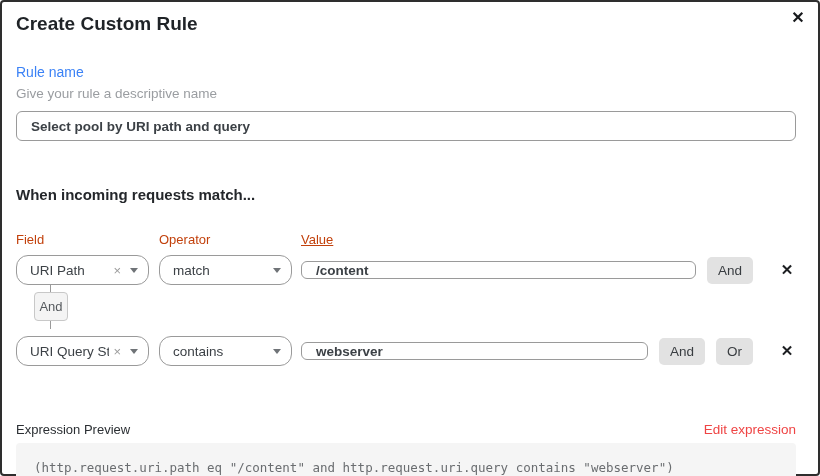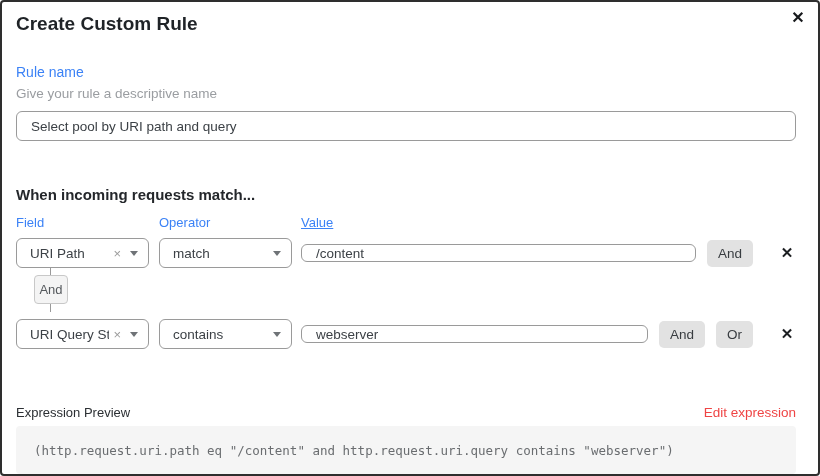--- a/index.html
+++ b/index.html
@@ -27,35 +27,35 @@
   }
 
   .rule-name-label { margin-top:30px; font-size:14px; line-height:17px; color:#3b82f6; }
   .rule-name-hint  { margin-top:4px;  font-size:13.5px; line-height:17px; color:#9a9da1; }
   .text-input {
     display:block; width:100%; height:30px;
     margin-top:9px;
     border:1px solid #9a9a9a; border-radius:6px;
     padding:0 14px;
     font-family:"Liberation Sans", sans-serif;
-    font-size:13.5px; color:#3c4146; background:#fff;
+    font-size:13.5px; color:#3c4146; background:#fff;font-weight:bold;
   }
 
   .match-heading { margin-top:45px; font-size:15px; line-height:18px; font-weight:700; color:#24272b; }
 
-  .col-labels { margin-top:11px; display:flex; font-size:13px; line-height:16px; color:#3b82f6; }
+  .col-labels { margin-top:28px; display:flex; font-size:13px; line-height:16px; color:#c2410c; }
   .col-field { width:143px; }
   .col-operator { width:142px; }
   .col-value { flex:1;text-decoration:underline; }
 
   .cond-row { margin-top:7px; display:flex; align-items:center; height:30px; }
   .select {
     display:flex; align-items:center;
     width:133px; height:30px;
-    border:1px solid #9a9a9a; border-radius:6px;
+    border:1px solid #9a9a9a; border-radius:12px;
     background:#fff; padding:0 10px 0 13px; cursor:pointer;
   }
   .select .sel-label {
     flex:1; font-size:13.5px; color:#3c4146;
     white-space:nowrap; overflow:hidden;
   }
   .select .clear-x { font-size:13px; color:#9b9b9b; margin:0 9px 0 4px; cursor:pointer; }
   .caret {
     width:0; height:0; flex:none;
     border-left:4.5px solid transparent;

